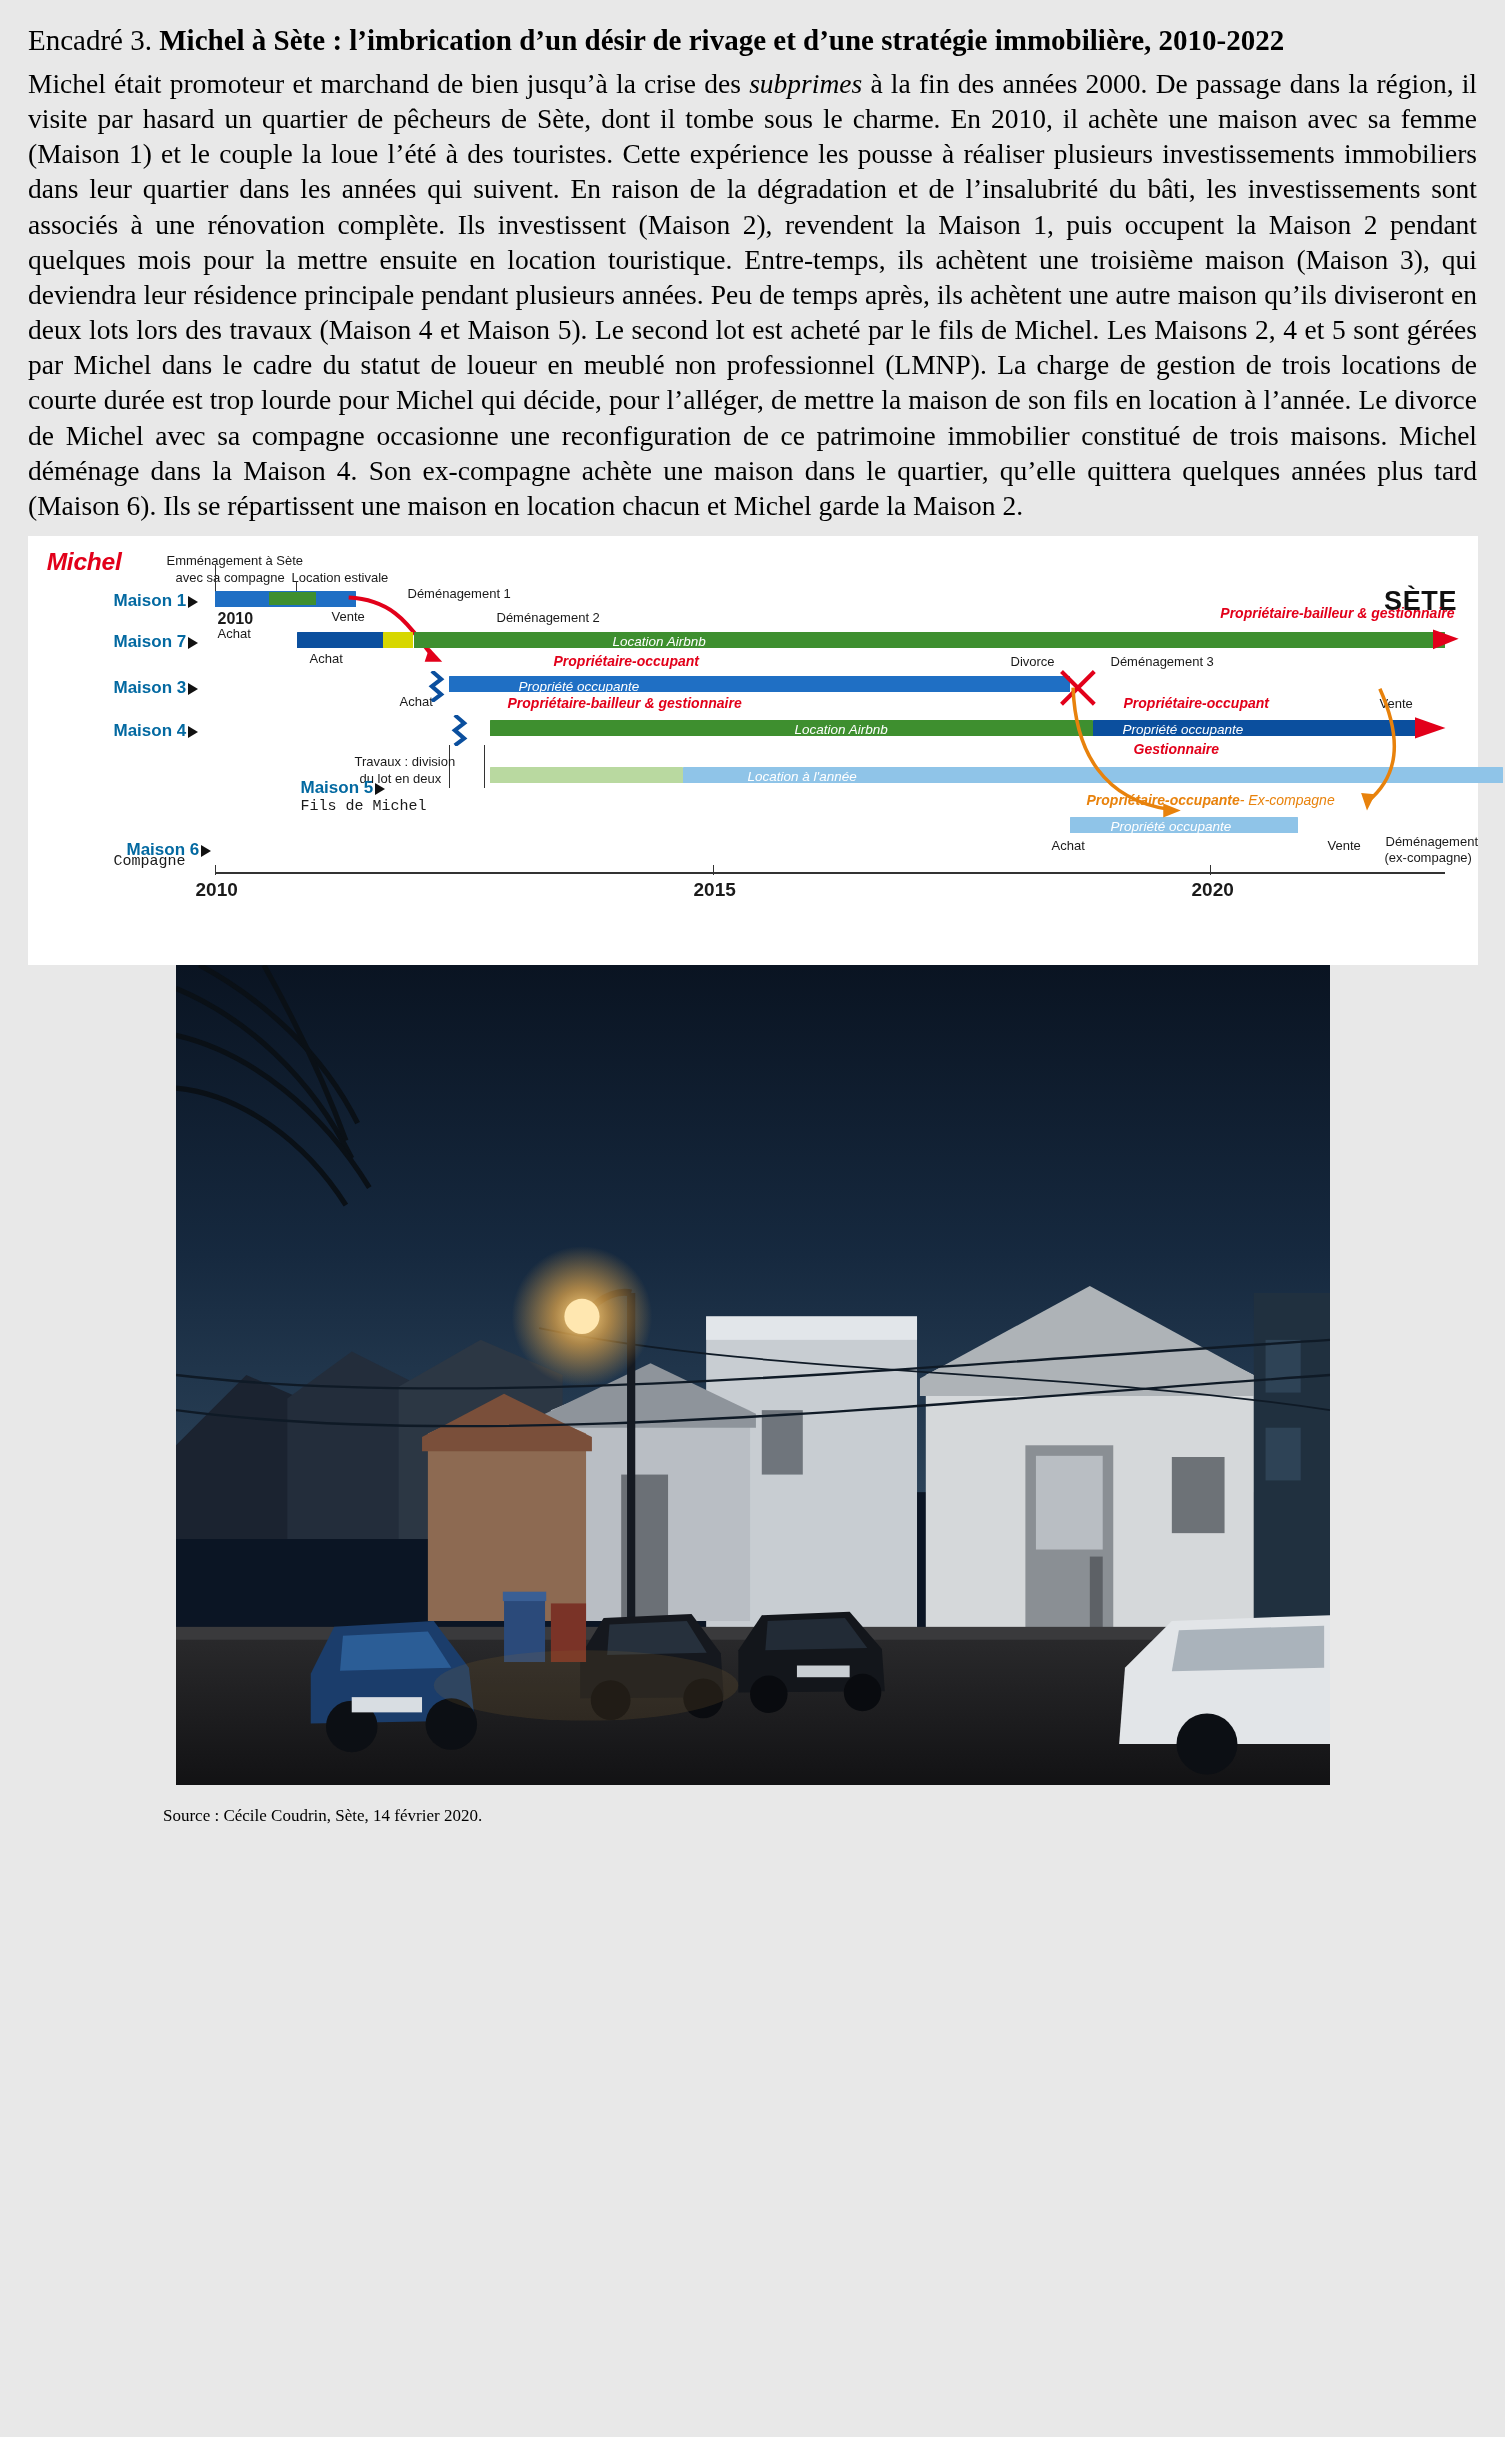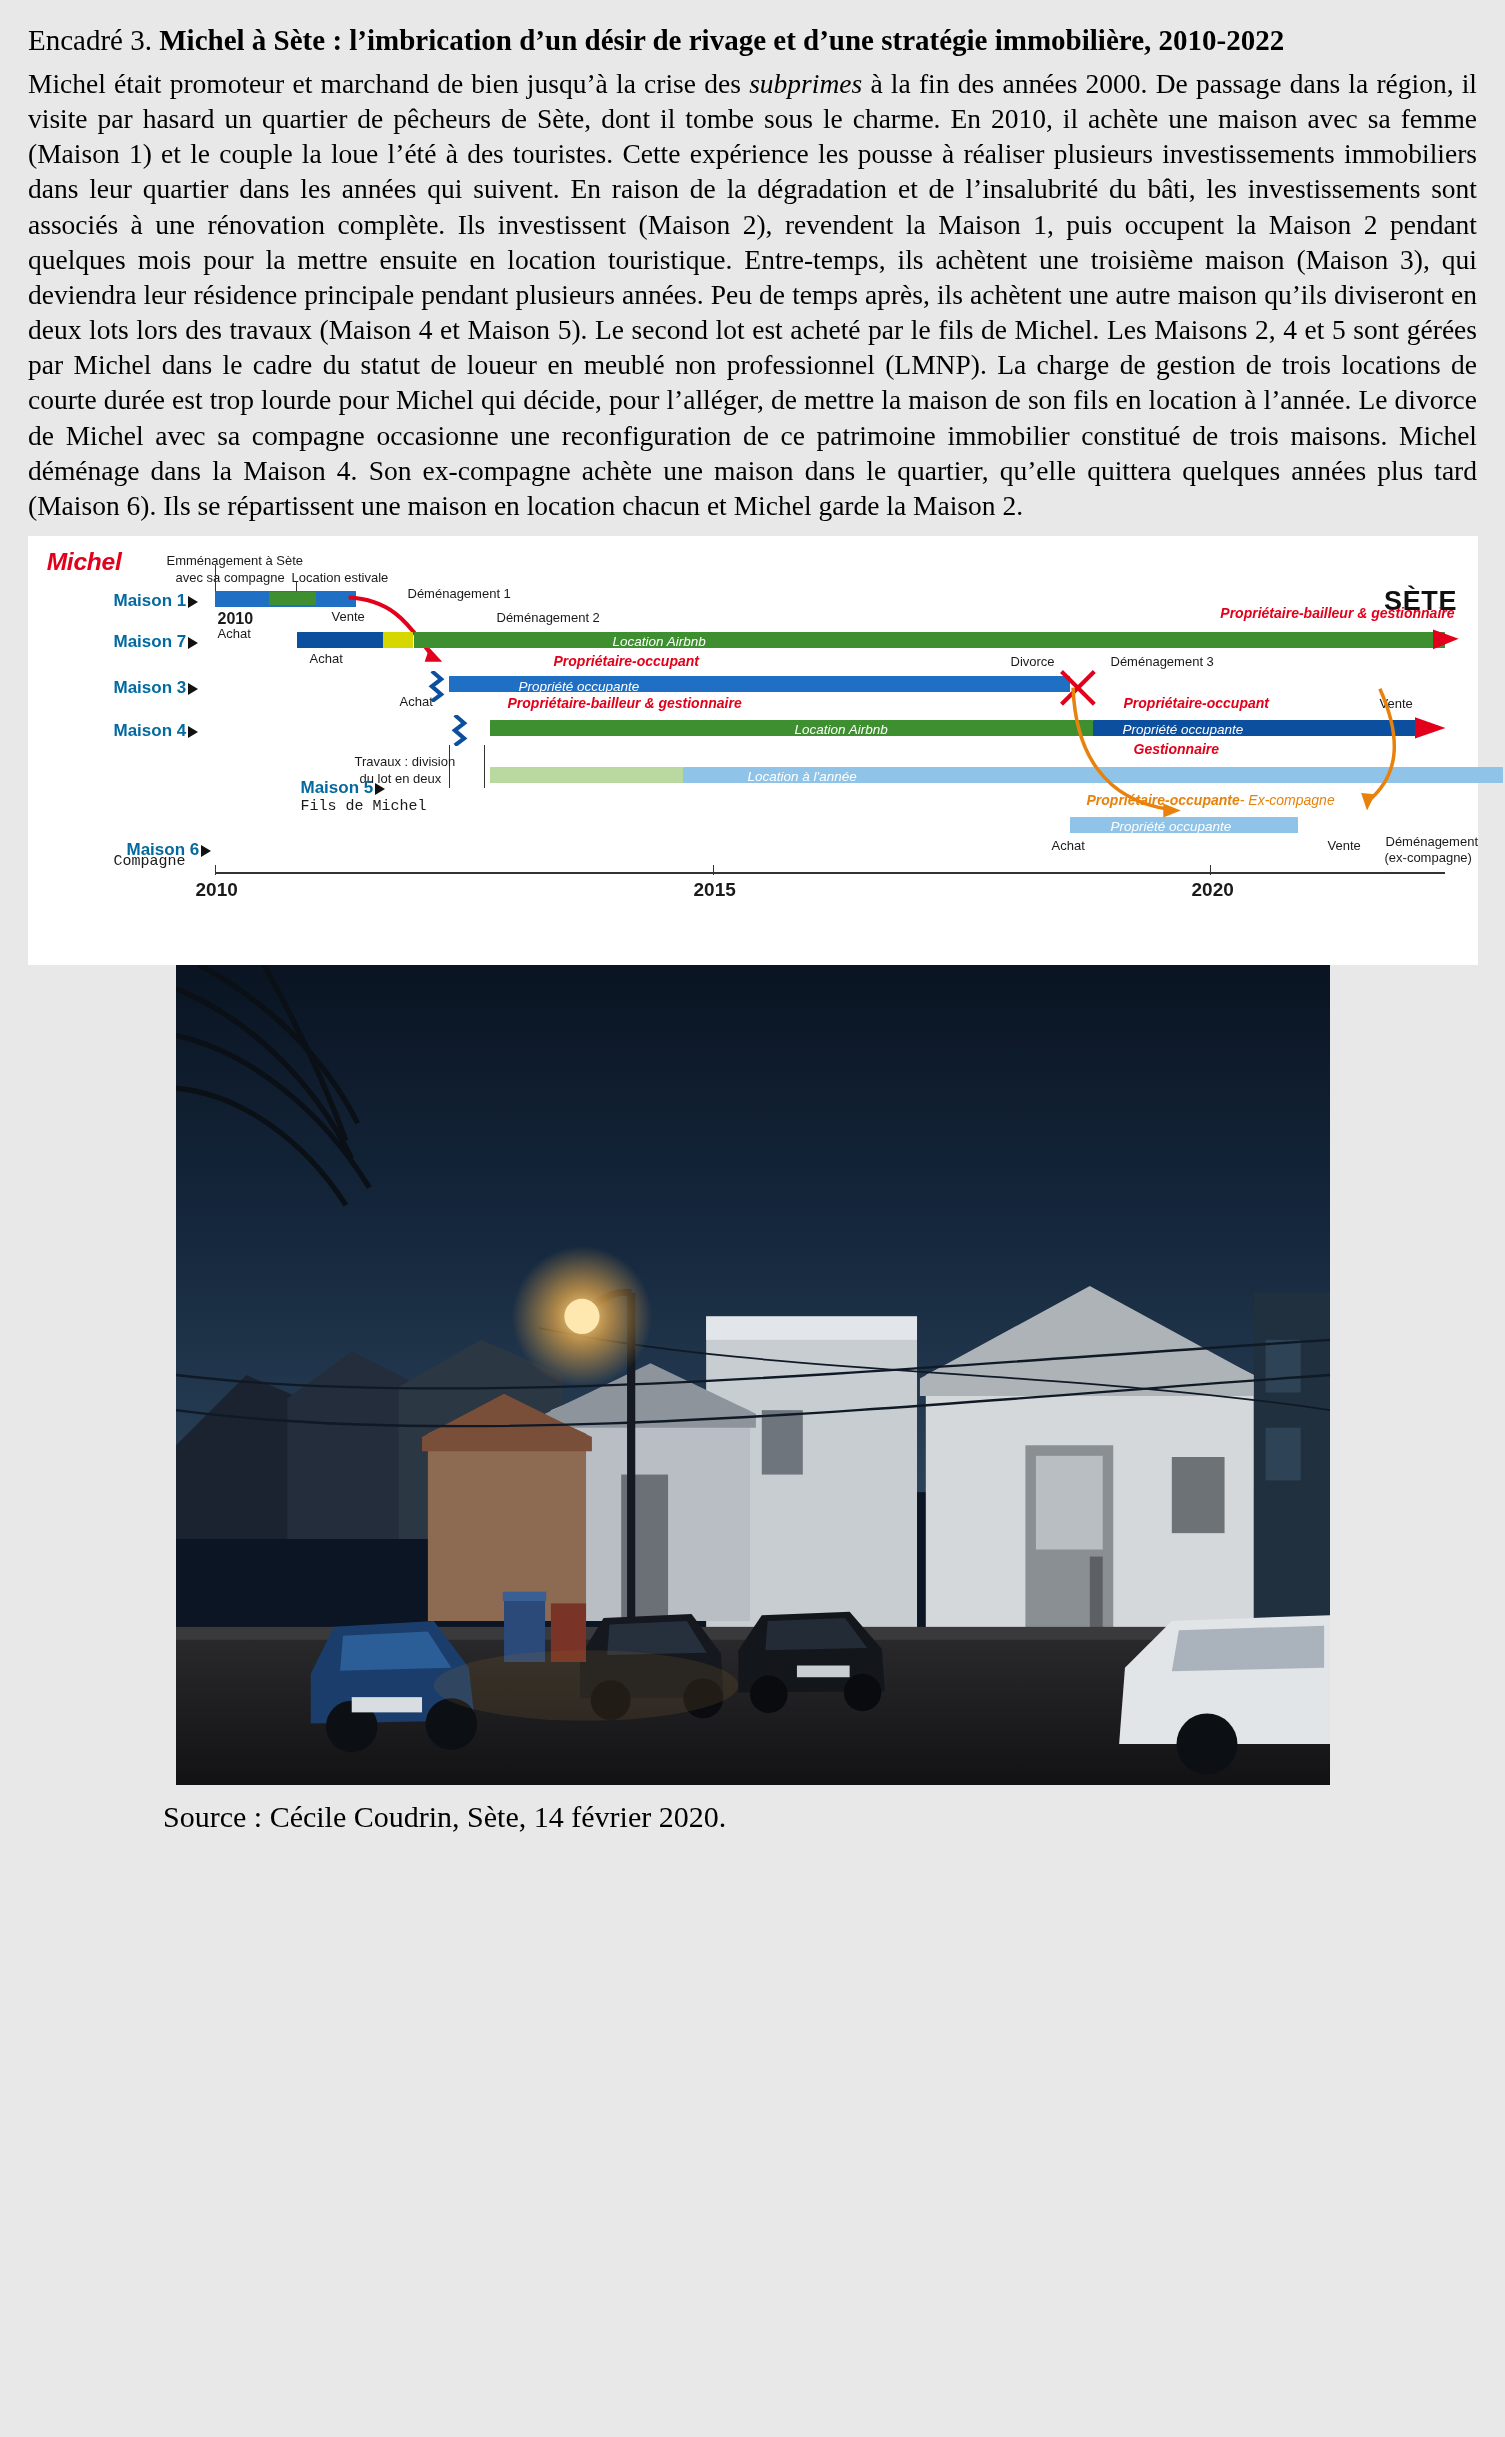--- a/index.html
+++ b/index.html
@@ -149,22 +149,22 @@
   .photo {
     width: 1154px;
     height: 820px;
     margin: 0 auto;
     display: block;
     position: relative;
     overflow: hidden;
     background: #0b1524;
   }
   .source {
-    font-size: 30px;
-    margin: 15px 0 0 135px;
+    font-size: 17px;
+    margin: 21px 0 0 135px;
   }
 </style>
 </head>
 <body>
 
 <div class="page">
 
   <h1 class="box-title">
     <span class="lead">Encadré 3.</span>
     <span>Michel à Sète : l’imbrication d’un désir de rivage et d’une stratégie immobilière, 2010-2022</span>

